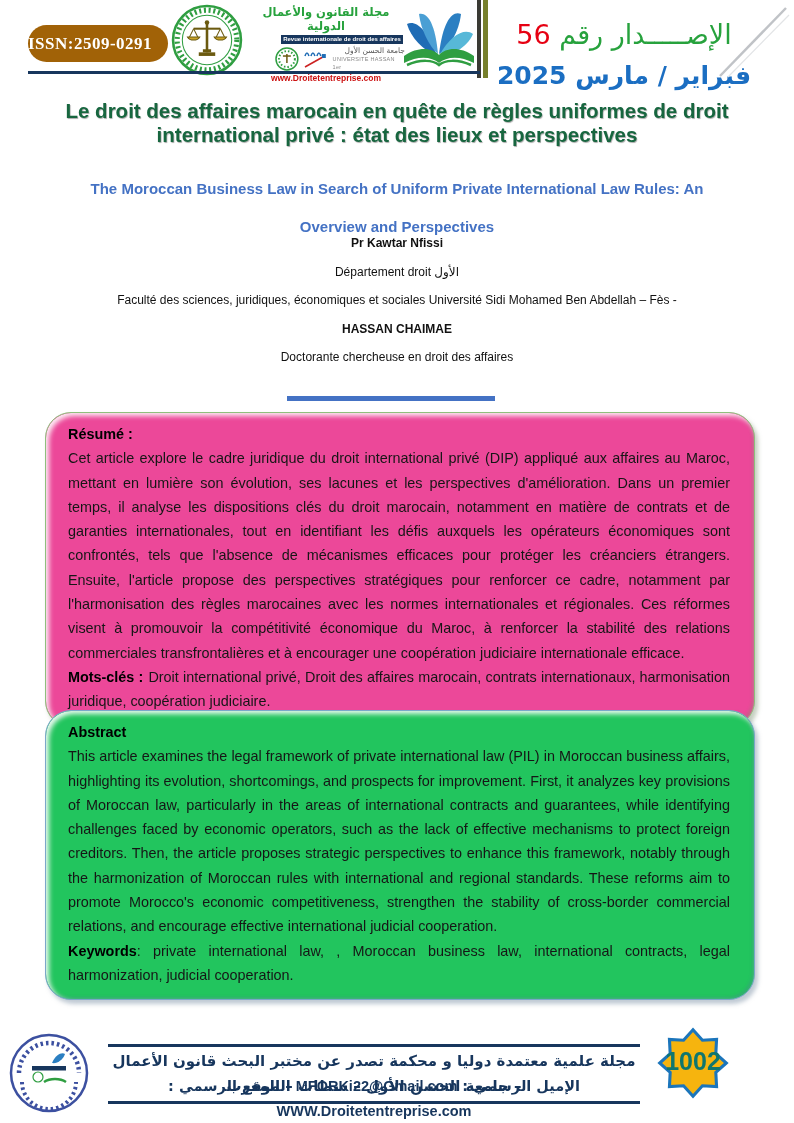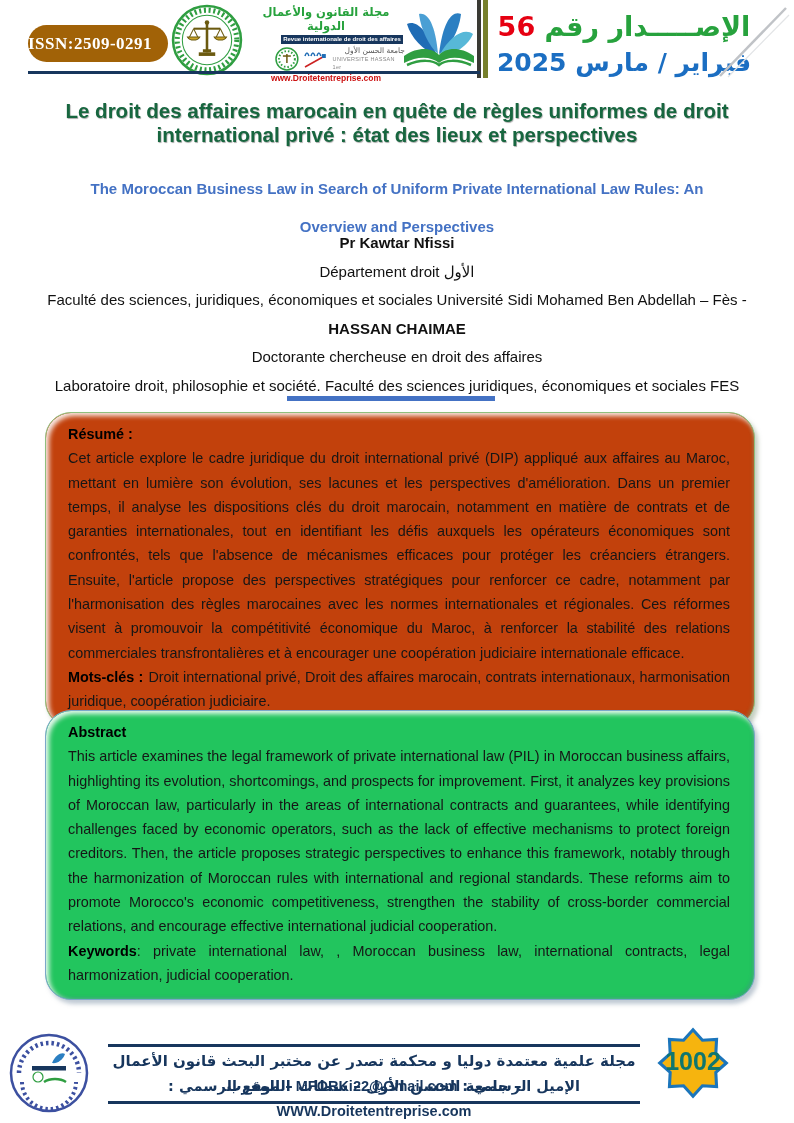--- a/index.html
+++ b/index.html
@@ -19,44 +19,44 @@
   .banner-row{display:flex;align-items:center;gap:4px;margin-left:28px;height:26px;}
   .uni-text{line-height:8px;}
   .uni-ar{font-size:7.5px;color:#555;margin:0;}
   .uni-en{font-size:5.5px;color:#888;letter-spacing:.3px;margin:0;}
   .banner-site{color:#cc1111;font-weight:bold;font-size:8.5px;text-align:center;margin:1px 0 0 0;}
   .book-logo{position:absolute;left:397px;top:6px;}
   .vbar{position:absolute;top:0;height:78px;}
   .vbar.dark{left:477px;width:4px;background:#3a3a34;}
   .vbar.olive{left:483px;width:5px;background:#77802c;}
   .issue-block{position:absolute;left:492px;top:8px;width:264px;text-align:center;}
-  .issue-line1{font-size:27px;font-weight:bold;color:#27a23d;line-height:30px;margin:4px;}
+  .issue-line1{font-size:27px;font-weight:normal;color:#27a23d;line-height:30px;margin:12px;}
   .issue-line1 .num{color:#e60012;}
   .issue-line2{font-size:25px;font-weight:bold;color:#1b6ec2;line-height:28px;margin:7px 0 0 0;}
   .diag{position:absolute;left:718px;top:2px;}
   .header-rule{position:absolute;left:28px;top:71px;width:452px;height:3px;background:#17365d;}
 
   
   .title-fr{position:absolute;top:99px;left:55px;width:684px;text-align:center;font-size:20.5px;
             font-weight:bold;color:#17663f;line-height:24px;margin:0;
             text-shadow:.7px .9px .8px rgba(70,70,70,.45);}
   .title-en{position:absolute;top:170px;left:60px;width:674px;text-align:center;font-size:15px;
             font-weight:bold;color:#4472c4;line-height:38px;margin:0;}
-  .authors{position:absolute;top:229px;left:40px;width:714px;text-align:center;font-size:15px;color:#111;}
+  .authors{position:absolute;top:229px;left:40px;width:714px;text-align:center;font-size:12px;color:#111;}
   .authors p{margin:0;line-height:28.5px;}
   .authors .b{font-weight:bold;}
   .divider-bar{position:absolute;top:396px;left:287px;width:208px;height:5px;background:#4472c4;}
 
   
   .box{position:absolute;left:45px;width:710px;border-radius:26px;box-sizing:border-box;
        padding:9px 24px 12px 22px;}
   .box p{margin:0;text-align:justify;font-size:14.4px;line-height:24.3px;color:#161616;}
   .bh{font-weight:bold;color:#000;}
   .kw-gap{margin-right:5px;}
-  .box.green{top:412px;min-height:283px;background:#c2410c;border:1px solid #8fbf7d;
+  .box.green{top:412px;min-height:283px;background:#ec4899;border:1px solid #8fbf7d;
     box-shadow:inset 3px 3px 5px rgba(255,255,255,.9),inset -2px -2px 3px rgba(110,150,95,.3),
                3px 4px 4px rgba(140,160,130,.5);}
   .box.blue{top:710px;min-height:275px;background:#22c55e;border:1px solid #7ba7c9;
     box-shadow:inset 3px 3px 5px rgba(255,255,255,.9),inset -2px -2px 3px rgba(80,120,150,.3),
                3px 4px 4px rgba(130,150,170,.5);}
 
   
   .stamp{position:absolute;left:8px;top:1032px;}
   .f-rule{position:absolute;left:108px;width:532px;height:3px;background:#17365d;}
   .f-rule.top{top:1044px;}
@@ -153,21 +153,20 @@
   <main>
     <h1 class="title-fr">Le droit des affaires marocain en quête de règles uniformes de droit international privé : état des lieux et perspectives</h1>
     <h2 class="title-en">The Moroccan Business Law in Search of Uniform Private International Law Rules: An Overview and Perspectives</h2>
 
     <div class="authors">
       <p class="b">Pr Kawtar Nfissi</p>
       <p>Département droit الأول</p>
       <p>Faculté des sciences, juridiques, économiques et sociales Université Sidi Mohamed Ben Abdellah – Fès -</p>
       <p class="b">HASSAN CHAIMAE</p>
       <p>Doctorante chercheuse en droit des affaires</p>
-      <p>Laboratoire droit, philosophie et société. Faculté des sciences juridiques, économiques et sociales FES</p>
     </div>
 
     <div class="divider-bar"></div>
 
     <section class="box green">
       <p><span class="bh">Résumé :</span></p>
       <p>Cet article explore le cadre juridique du droit international privé (DIP) appliqué aux affaires au Maroc, mettant en lumière son évolution, ses lacunes et les perspectives d'amélioration. Dans un premier temps, il analyse les dispositions clés du droit marocain, notamment en matière de contrats et de garanties internationales, tout en identifiant les défis auxquels les opérateurs économiques sont confrontés, tels que l'absence de mécanismes efficaces pour protéger les créanciers étrangers. Ensuite, l'article propose des perspectives stratégiques pour renforcer ce cadre, notamment par l'harmonisation des règles marocaines avec les normes internationales et régionales. Ces réformes visent à promouvoir la compétitivité économique du Maroc, à renforcer la stabilité des relations commerciales transfrontalières et à encourager une coopération judiciaire internationale efficace.</p>
       <p><span class="bh kw-gap">Mots-clés :</span><span>Droit international privé, Droit des affaires marocain, contrats internationaux, harmonisation juridique, coopération judiciaire.</span></p>
     </section>
 

